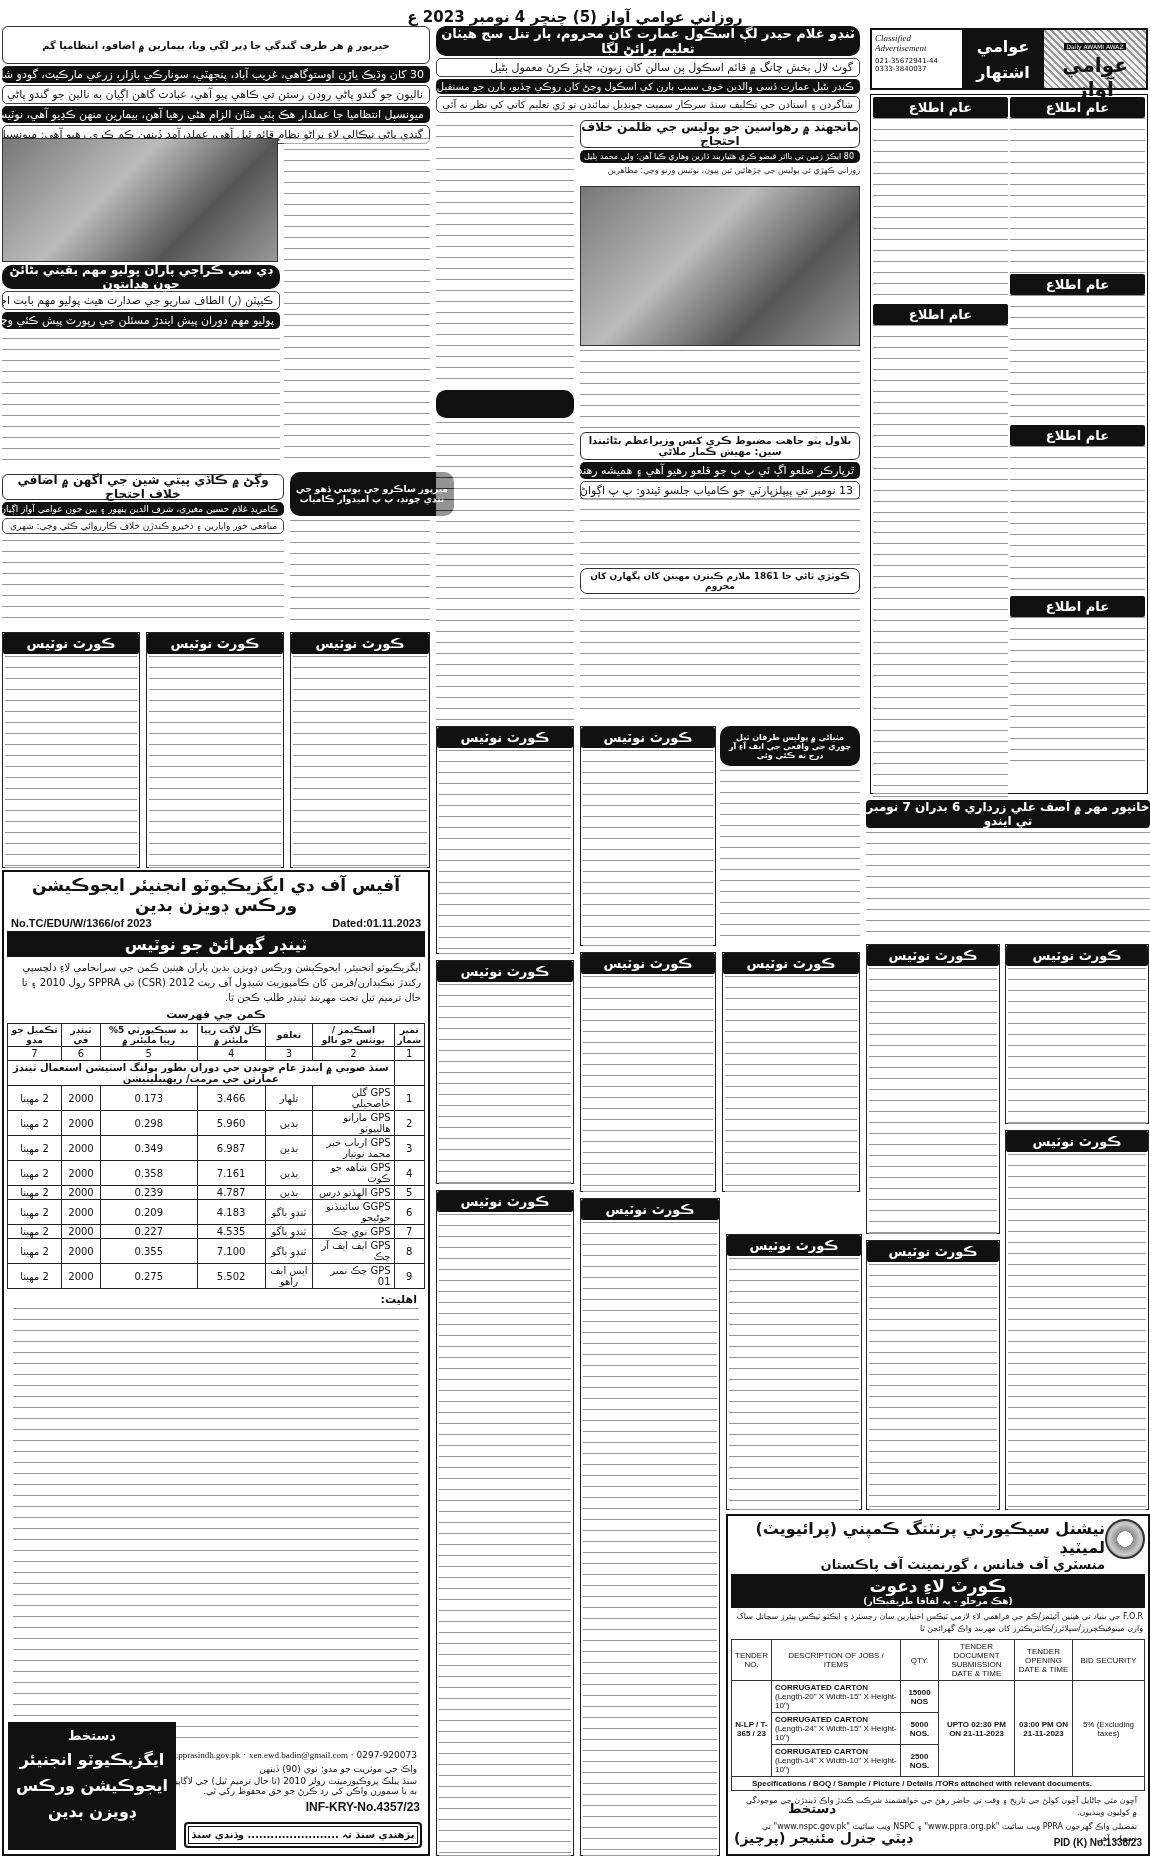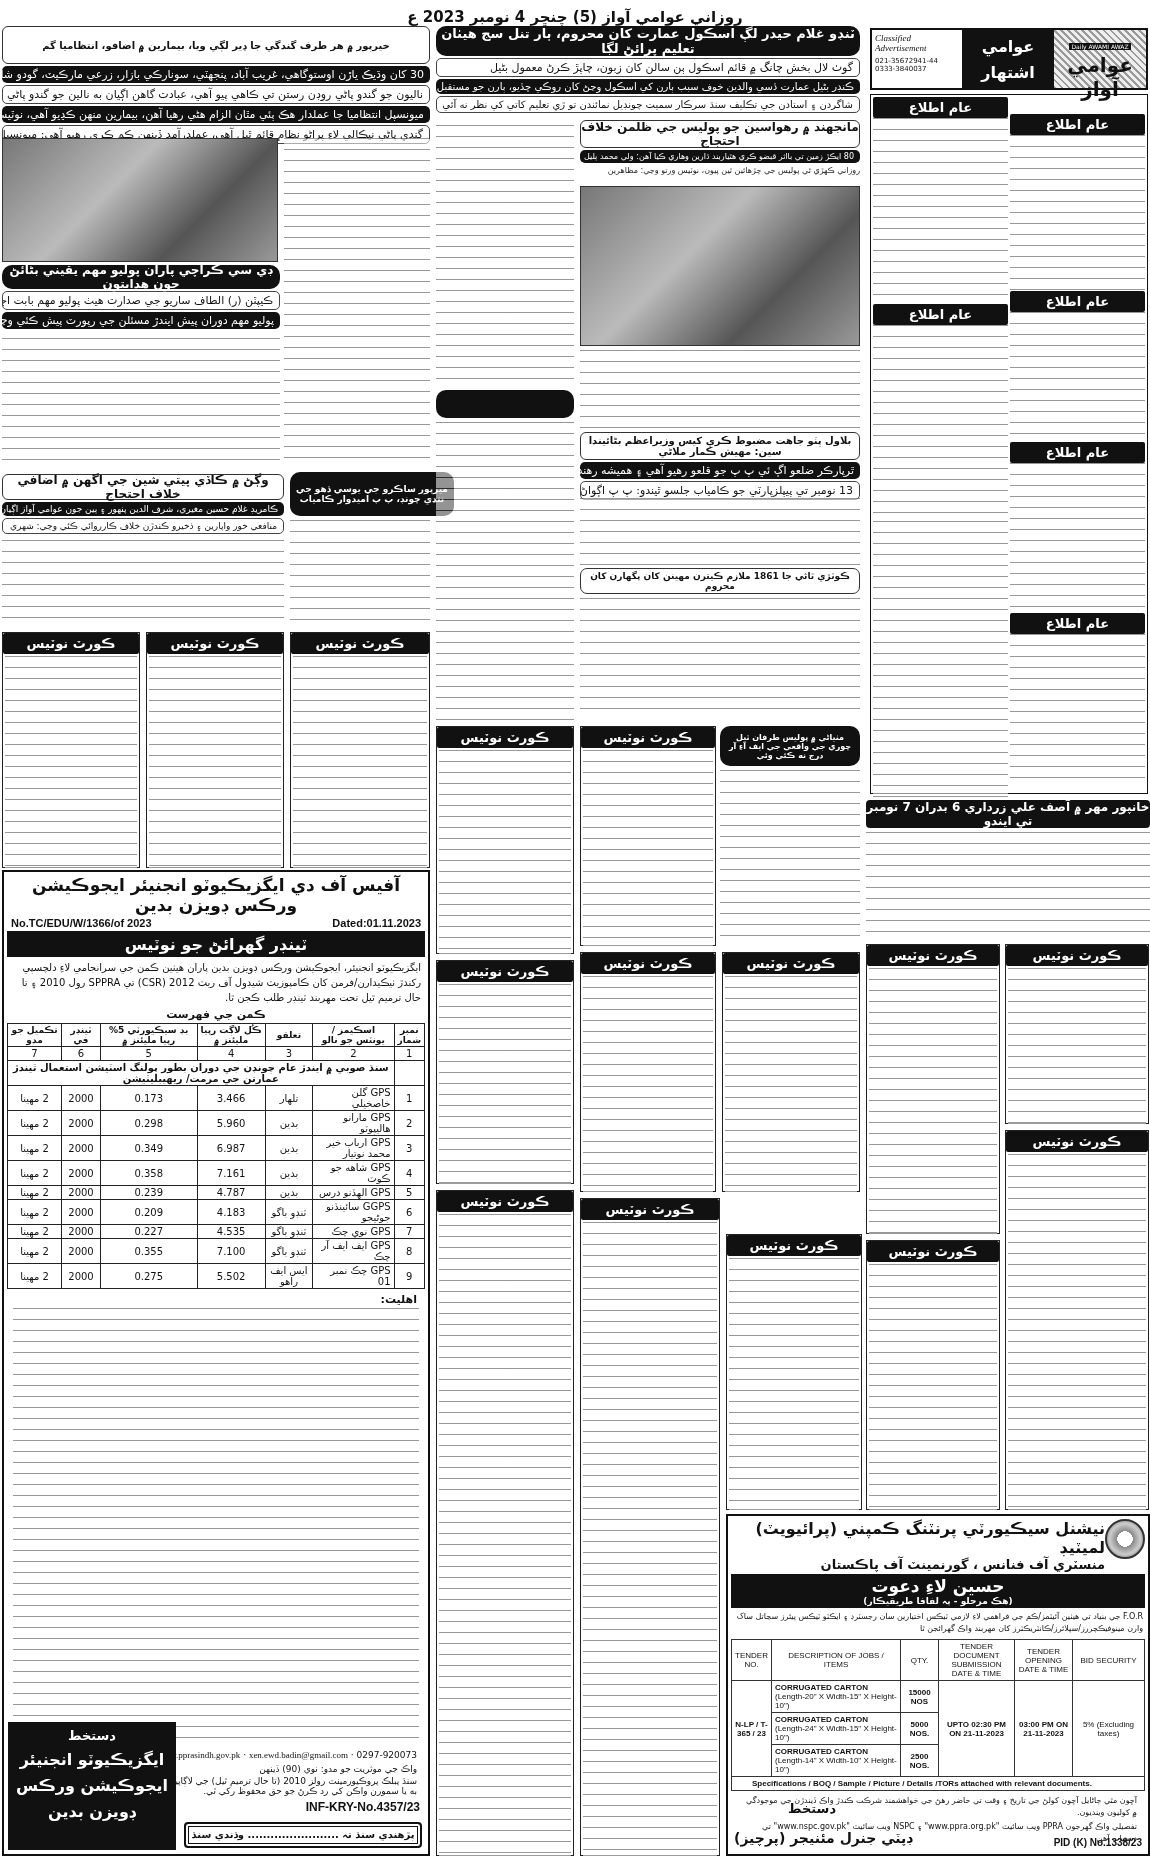--- a/index.html
+++ b/index.html
@@ -273,29 +273,29 @@
   <div class="notice-hd">ڪورٽ نوٽيس</div>
   <div class="textcol filler" style="height:634px; margin:2px;"></div>
 </div>
 
 <div class="abs classified-logo" style="left:870px; top:28px; width:278px; height:62px;">
   <div style="width:90px; padding:3px; font-size:7px;">
     <div style="font-family:'Liberation Serif',serif; font-style:italic; font-size:9px;">Classified Advertisement</div>
     <div style="margin-top:4px;">021-35672941-44</div>
     <div>0333-3840037</div>
   </div>
-  <div class="rtl" style="width:92px; background:#111; color:#fff; font-size:16px; font-weight:bold; text-align:center; line-height:26px; padding-top:4px;">عوامي اشتهار</div>
+  <div class="rtl" style="width:82px; background:#111; color:#fff; font-size:16px; font-weight:bold; text-align:center; line-height:26px; padding-top:4px;">عوامي اشتهار</div>
   <div class="hatch rtl" style="flex:1; text-align:center; padding-top:4px;">
     <div style="font-size:6px; background:#111; color:#fff; display:inline-block; padding:0 2px;">Daily AWAMI AWAZ</div>
     <div style="font-size:20px; font-weight:bold;">عوامي آواز</div>
   </div>
 </div>
 
 <div class="abs box" style="left:870px; top:94px; width:278px; height:700px; border-width:1px;">
-  <div style="display:flex; gap:2px; padding:2px;align-items:center;">
+  <div style="display:flex; gap:2px; padding:2px;">
     <div style="flex:1;">
       <div class="notice-hd rtl">عام اطلاع</div>
       <div class="textcol filler" style="height:186px;"></div>
       <div class="notice-hd rtl">عام اطلاع</div>
       <div class="textcol filler" style="height:194px;"></div>
       <div class="textcol filler" style="height:280px; margin-top:2px;"></div>
     </div>
     <div style="flex:1;">
       <div class="notice-hd rtl">عام اطلاع</div>
       <div class="textcol filler" style="height:156px;"></div>
@@ -336,21 +336,21 @@
 
 <div class="abs box" style="left:726px; top:1514px; width:424px; height:342px; padding:3px;">
   <div style="display:flex; align-items:flex-start;">
     <div class="rtl" style="flex:1;">
       <div style="font-size:16px; font-weight:bold;">نيشنل سيڪيورٽي پرنٽنگ ڪمپني (پرائيويٽ) لميٽيڊ</div>
       <div style="font-size:13px; font-weight:bold;">منسٽري آف فنانس ، گورنمينٽ آف پاڪستان</div>
     </div>
     <div style="width:40px; height:40px; border-radius:50%; border:2px solid #333; background:radial-gradient(circle,#fff 30%,#888 31%,#ccc 60%,#555);"></div>
   </div>
   <div class="black-hd" style="flex-direction:column; border-radius:0; margin-top:2px; padding:2px 0;">
-    <div class="rtl" style="font-size:17px;">حسين لاءِ دعوت</div>
+    <div class="rtl" style="font-size:17px;">ڪورٽ لاءِ دعوت</div>
     <div class="rtl" style="font-size:9px;">(هڪ مرحلو - ٻہ لفافا طريقيڪار)</div>
   </div>
   <div class="rtl" style="font-size:8px; line-height:12px; margin:3px 2px;">F.O.R جي بنياد تي هيٺين آئيٽمز/ڪم جي فراهمي لاءِ لازمي ٽيڪس اختيارين سان رجسٽرڊ ۽ ايڪٽو ٽيڪس پيئرز سڃاتل ساک وارن مينوفيڪچررز/سپلائرز/ڪانٽريڪٽرز کان مهربند واڪ گهرائجن ٿا</div>
 
   <table class="nspc" style="width:100%; margin-top:4px;">
     <thead>
       <tr>
         <th style="width:40px;">TENDER NO.</th>
         <th>DESCRIPTION OF JOBS / ITEMS</th>
         <th style="width:38px;">QTY.</th>

